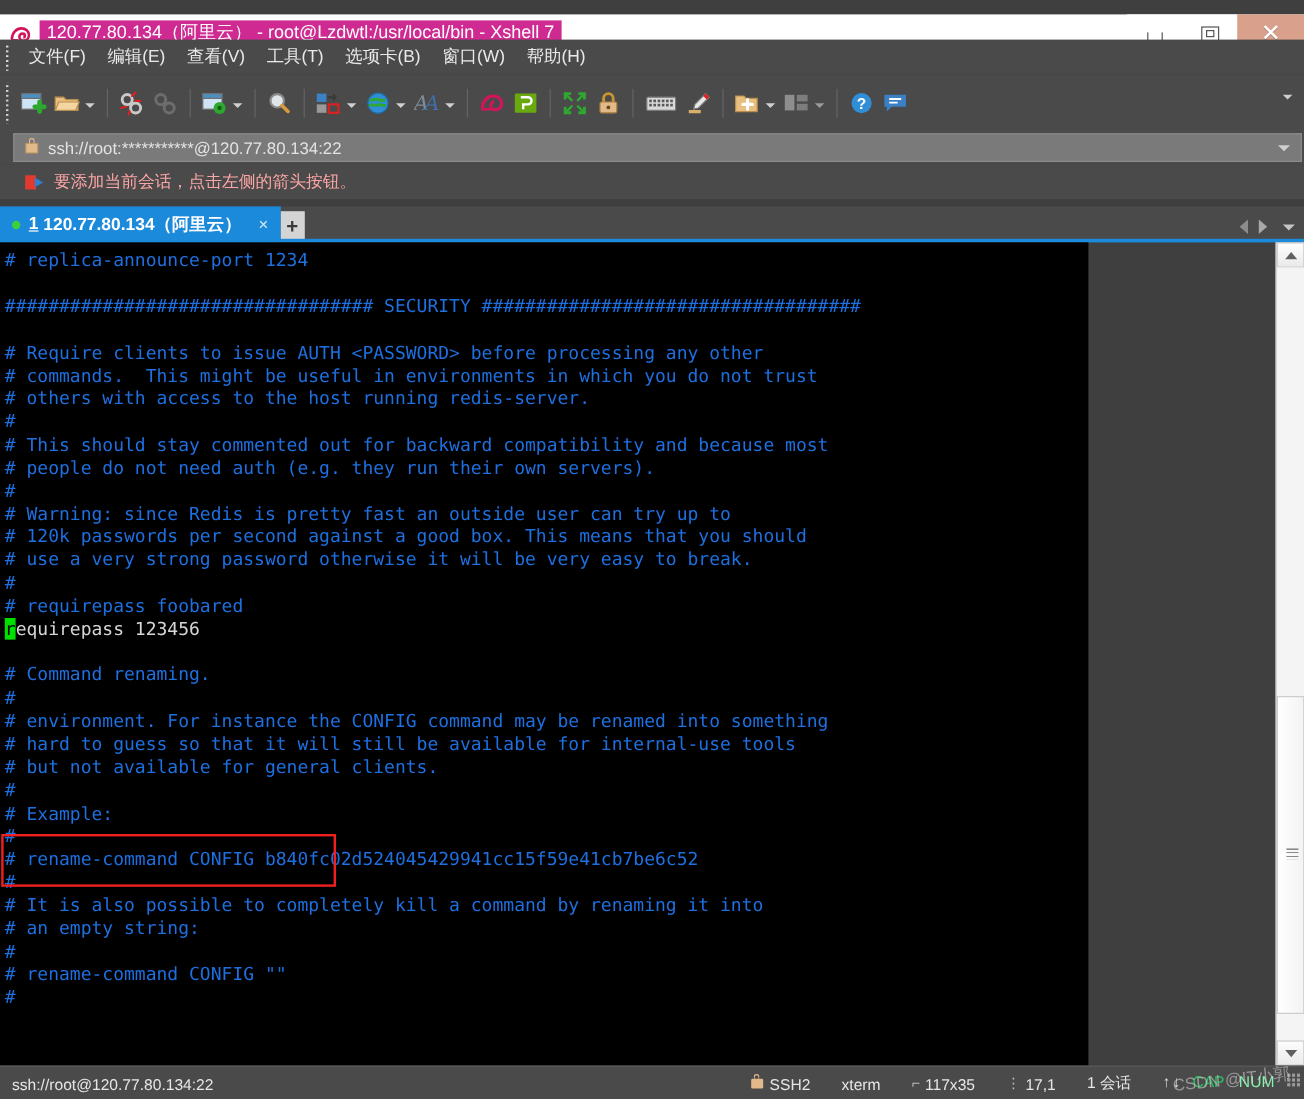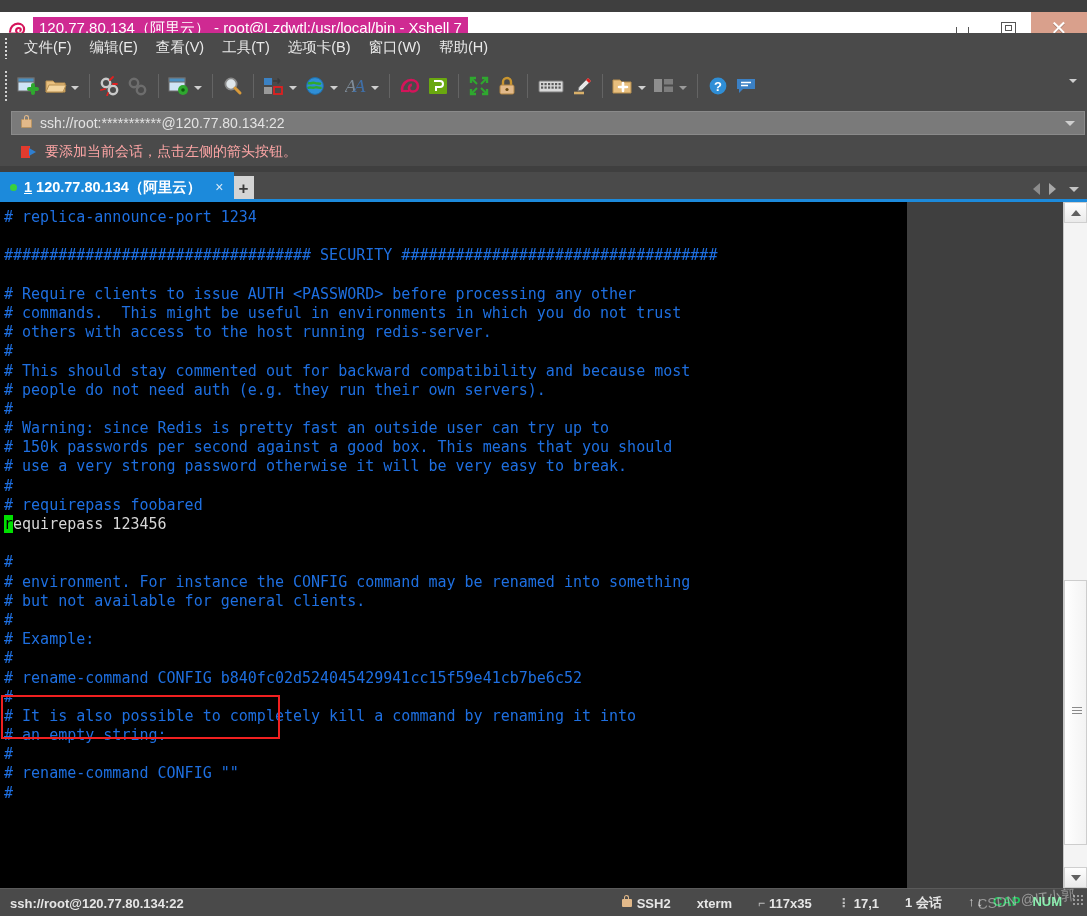--- a/index.html
+++ b/index.html
@@ -174,21 +174,20 @@
     background-image:repeating-linear-gradient(to bottom,#8a8a8a 0 1px,transparent 1px 3px);
   }
   .strack-top{position:absolute;left:0;top:21px;width:23px;height:357px;background:#f4f4f4;}
   .strack-bot{position:absolute;left:0;top:643px;width:23px;height:22px;background:#f4f4f4;}
 
   
   .statusbar{
     position:absolute;left:0;top:888px;width:1087px;height:28px;
     background:#4a4a4a;display:flex;align-items:center;
     border-top:1px solid #5a5a5a;
-    font-weight:bold;
   }
   .sb-left{color:#e6e6e6;font-size:13px;margin-left:10px;white-space:nowrap;}
   .sb-right{margin-left:auto;display:flex;white-space:nowrap;}
   .sb-item{color:#e6e6e6;font-size:13px;margin-right:26px;display:flex;align-items:center;}
   .sb-lock{
     width:10px;height:8px;background:#e2b98a;border-radius:1px;margin-right:5px;position:relative;
   }
   .sb-lock:before{
     content:"";position:absolute;left:2px;top:-4px;width:5px;height:4px;
     border:1.5px solid #e2b98a;border-bottom:none;border-radius:3px 3px 0 0;box-sizing:border-box;
@@ -472,28 +471,30 @@
     <div class="tline">################################## SECURITY ###################################</div>
     <div class="tline blank"></div>
     <div class="tline"># Require clients to issue AUTH &lt;PASSWORD&gt; before processing any other</div>
     <div class="tline"># commands.  This might be useful in environments in which you do not trust</div>
     <div class="tline"># others with access to the host running redis-server.</div>
     <div class="tline">#</div>
     <div class="tline"># This should stay commented out for backward compatibility and because most</div>
     <div class="tline"># people do not need auth (e.g. they run their own servers).</div>
     <div class="tline">#</div>
     <div class="tline"># Warning: since Redis is pretty fast an outside user can try up to</div>
-    <div class="tline"># 150k passwords per second against a good box. This means that you should</div>
+    <div class="tline"># 120k passwords per second against a good box. This means that you should</div>
     <div class="tline"># use a very strong password otherwise it will be very easy to break.</div>
     <div class="tline">#</div>
     <div class="tline"># requirepass foobared</div>
     <div class="tline"><span class="cur">r</span><span class="wh">equirepass 123456</span></div>
     <div class="tline blank"></div>
+    <div class="tline"># Command renaming.</div>
     <div class="tline">#</div>
     <div class="tline"># environment. For instance the CONFIG command may be renamed into something</div>
+    <div class="tline"># hard to guess so that it will still be available for internal-use tools</div>
     <div class="tline"># but not available for general clients.</div>
     <div class="tline">#</div>
     <div class="tline"># Example:</div>
     <div class="tline">#</div>
     <div class="tline"># rename-command CONFIG b840fc02d524045429941cc15f59e41cb7be6c52</div>
     <div class="tline">#</div>
     <div class="tline"># It is also possible to completely kill a command by renaming it into</div>
     <div class="tline"># an empty string:</div>
     <div class="tline">#</div>
     <div class="tline"># rename-command CONFIG ""</div>

